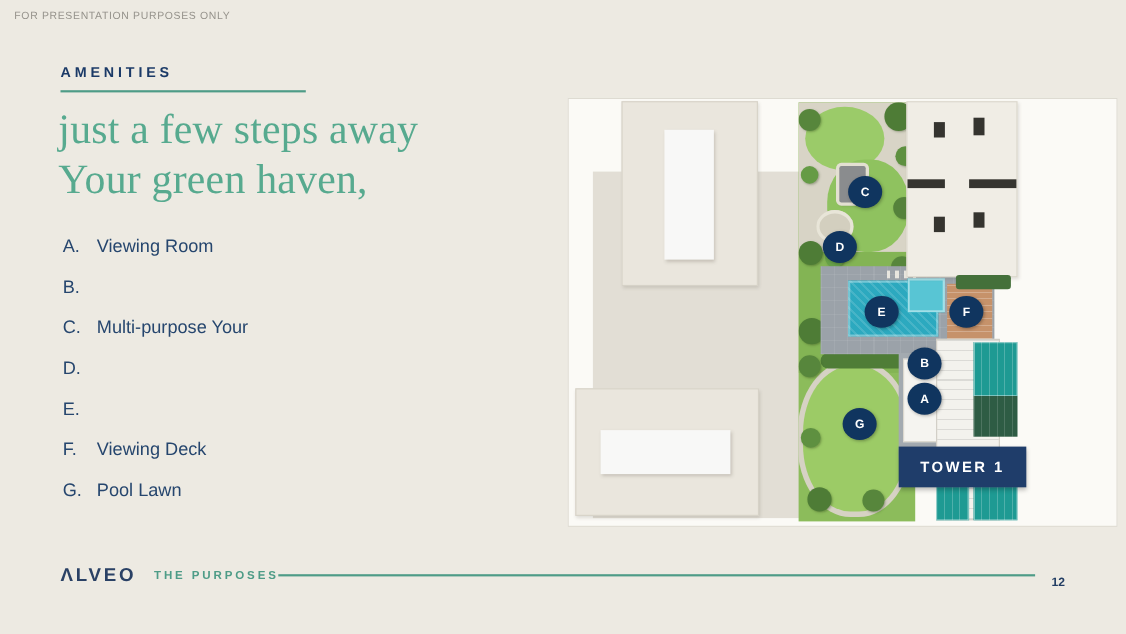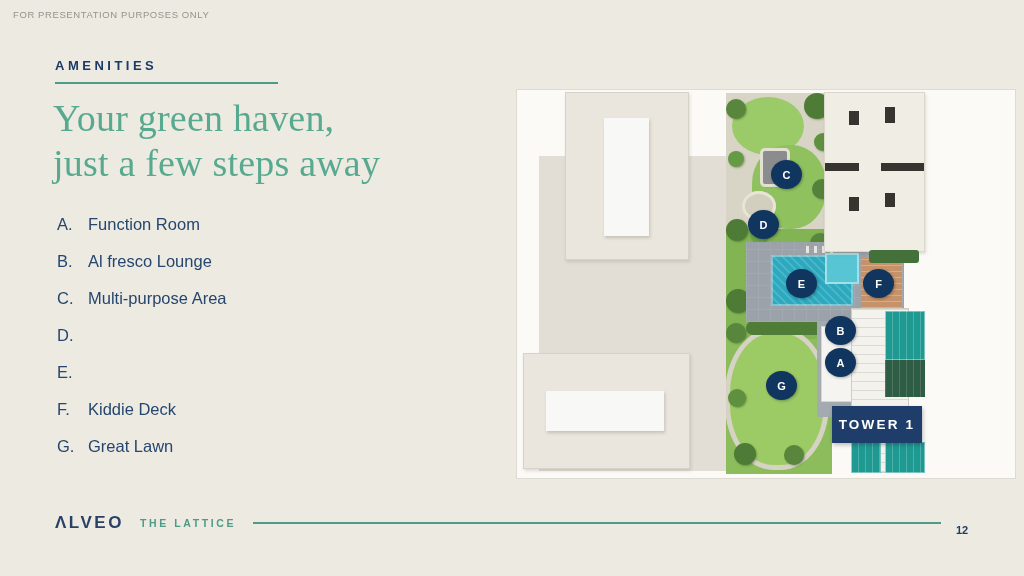--- a/index.html
+++ b/index.html
@@ -70,21 +70,21 @@
   .amenity-room-slab{left:304px;top:236px;width:52px;height:76px;background:#F5F4F0;border:1px solid #D9D6CD;}
   .tower-floorplan{left:334px;top:218px;width:58px;height:165px;background:
     repeating-linear-gradient(0deg,rgba(110,110,110,.18) 0 1px,transparent 1px 9px),#F3F2ED;border:1px solid #CFCCC3;}
   .unit-teal{background:repeating-linear-gradient(90deg,rgba(255,255,255,.22) 0 1px,transparent 1px 7px),#1E9A93;box-shadow:inset 0 0 0 1px rgba(255,255,255,.4);}
   .unit-green{background:repeating-linear-gradient(90deg,rgba(255,255,255,.15) 0 1px,transparent 1px 7px),#2E5C44;}
   .u-r-upper{left:368px;top:221px;width:40px;height:49px;}
   .u-r-green{left:368px;top:270px;width:40px;height:37px;}
   .u-r-lower{left:368px;top:352px;width:40px;height:31px;}
   .u-l-lower{left:334px;top:352px;width:30px;height:31px;}
 
-  .tower-label{left:315px;top:316px;width:90px;height:37px;background:var(--tower-navy,#1F3D6A);
+  .tower-label{left:300px;top:316px;width:116px;height:37px;background:var(--tower-navy,#1F3D6A);
     display:flex;align-items:center;justify-content:center;color:#fff;font-size:13.5px;font-weight:bold;letter-spacing:2.2px;
     box-shadow:1px 2px 4px rgba(0,0,0,.25);}
 
   .marker{width:31px;height:29px;border-radius:50%;background:var(--marker-navy,#10355F);
     display:flex;align-items:center;justify-content:center;color:#fff;font-size:11px;font-weight:bold;
     box-shadow:1px 1px 3px rgba(0,0,0,.3);}
 
   
   .brand-logo{position:absolute;left:55px;top:513px;font-size:17px;font-weight:600;letter-spacing:2.5px;color:#2A4165;}
   .project-name{position:absolute;left:140px;top:517px;font-size:10.5px;font-weight:bold;letter-spacing:2.6px;color:var(--brand-teal,#4E9C87);}
@@ -95,50 +95,49 @@
 <body>
 
 <div class="slide">
 
   <div class="disclaimer">FOR PRESENTATION PURPOSES ONLY</div>
 
   <div class="section-label">AMENITIES</div>
   <div class="section-underline"></div>
 
   <div class="page-title">
+    <div>just a few steps away</div>
     <div>Your green haven,</div>
-    <div>just a few steps away</div>
   </div>
 
   <div class="amenity-list">
     <div class="amenity-item">
       <span class="amenity-letter">A.</span>
-      <span class="amenity-label">Function Room</span>
+      <span class="amenity-label">Viewing Room</span>
     </div>
     <div class="amenity-item">
       <span class="amenity-letter">B.</span>
-      <span class="amenity-label">Al fresco Lounge</span>
     </div>
     <div class="amenity-item">
       <span class="amenity-letter">C.</span>
-      <span class="amenity-label">Multi-purpose Area</span>
+      <span class="amenity-label">Multi-purpose Your</span>
     </div>
     <div class="amenity-item">
       <span class="amenity-letter">D.</span>
     </div>
     <div class="amenity-item">
       <span class="amenity-letter">E.</span>
     </div>
     <div class="amenity-item">
       <span class="amenity-letter">F.</span>
-      <span class="amenity-label">Kiddie Deck</span>
+      <span class="amenity-label">Viewing Deck</span>
     </div>
     <div class="amenity-item">
       <span class="amenity-letter">G.</span>
-      <span class="amenity-label">Great Lawn</span>
+      <span class="amenity-label">Pool Lawn</span>
     </div>
   </div>
 
   <div class="map-card">
     <div class="map-canvas">
 
       <div class="podium-slab"></div>
 
       <div class="bldg bldg-upper-left"></div>
       <div class="roof roof-ul" style="left:87px;top:28px;width:45px;height:118px;"></div>
@@ -199,17 +198,17 @@
       <div class="marker" style="left:231px;top:120px;">D</div>
       <div class="marker" style="left:269px;top:179px;">E</div>
       <div class="marker" style="left:346px;top:179px;">F</div>
       <div class="marker" style="left:308px;top:226px;">B</div>
       <div class="marker" style="left:308px;top:258px;">A</div>
       <div class="marker" style="left:249px;top:281px;">G</div>
     </div>
   </div>
 
   <div class="brand-logo">ΛLVEO</div>
-  <div class="project-name">THE LATTICE</div>
+  <div class="project-name">THE PURPOSES</div>
   <div class="footer-divider"></div>
   <div class="page-number">12</div>
 
 </div>
 
 </body></html>

